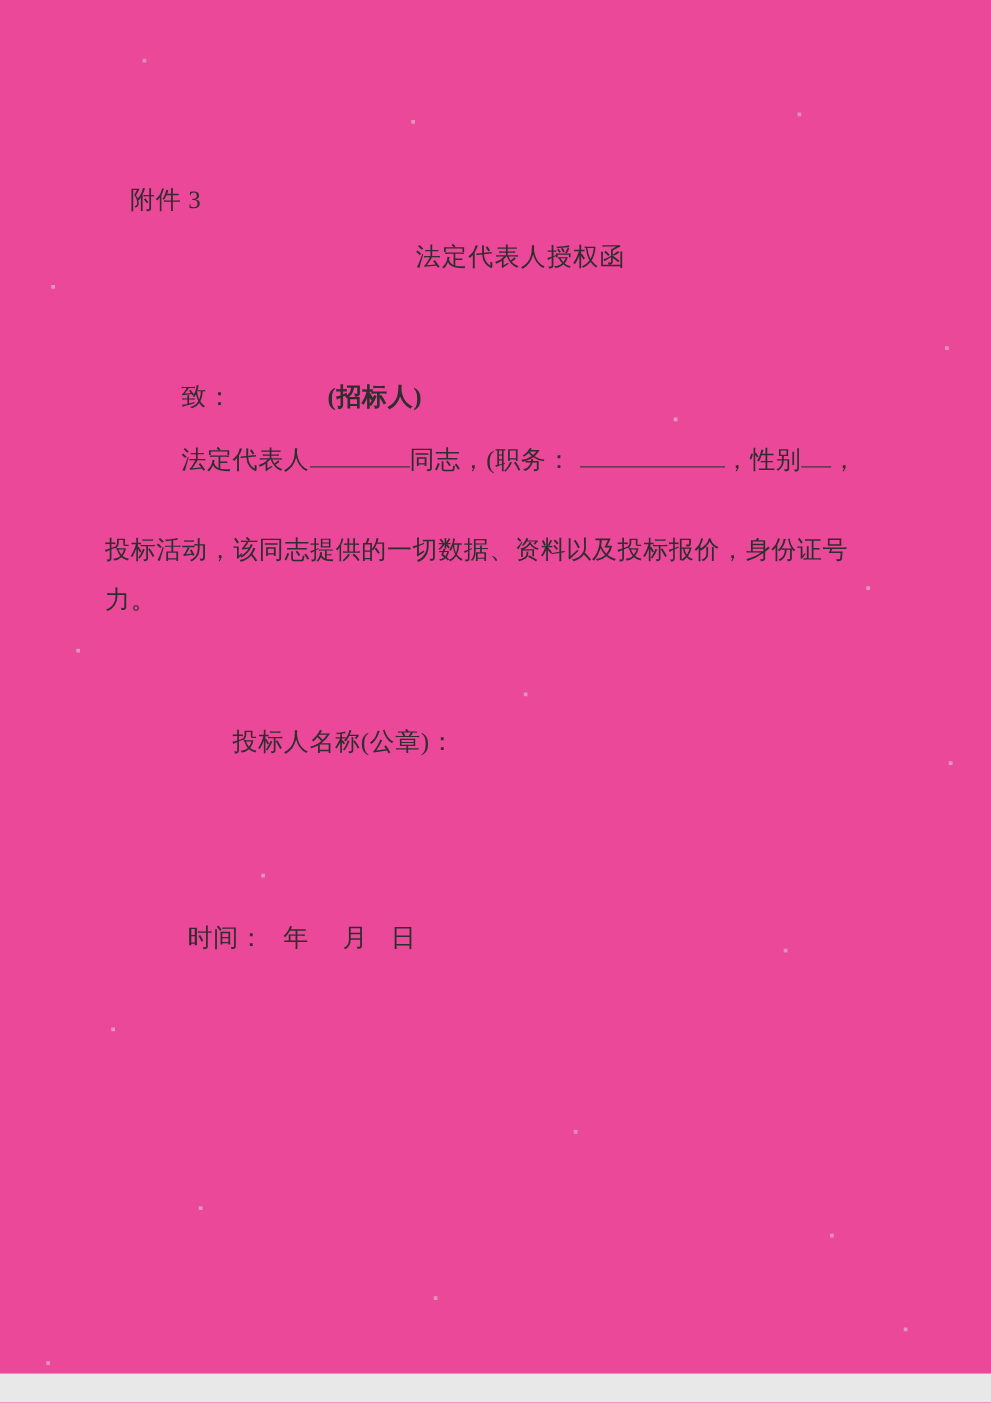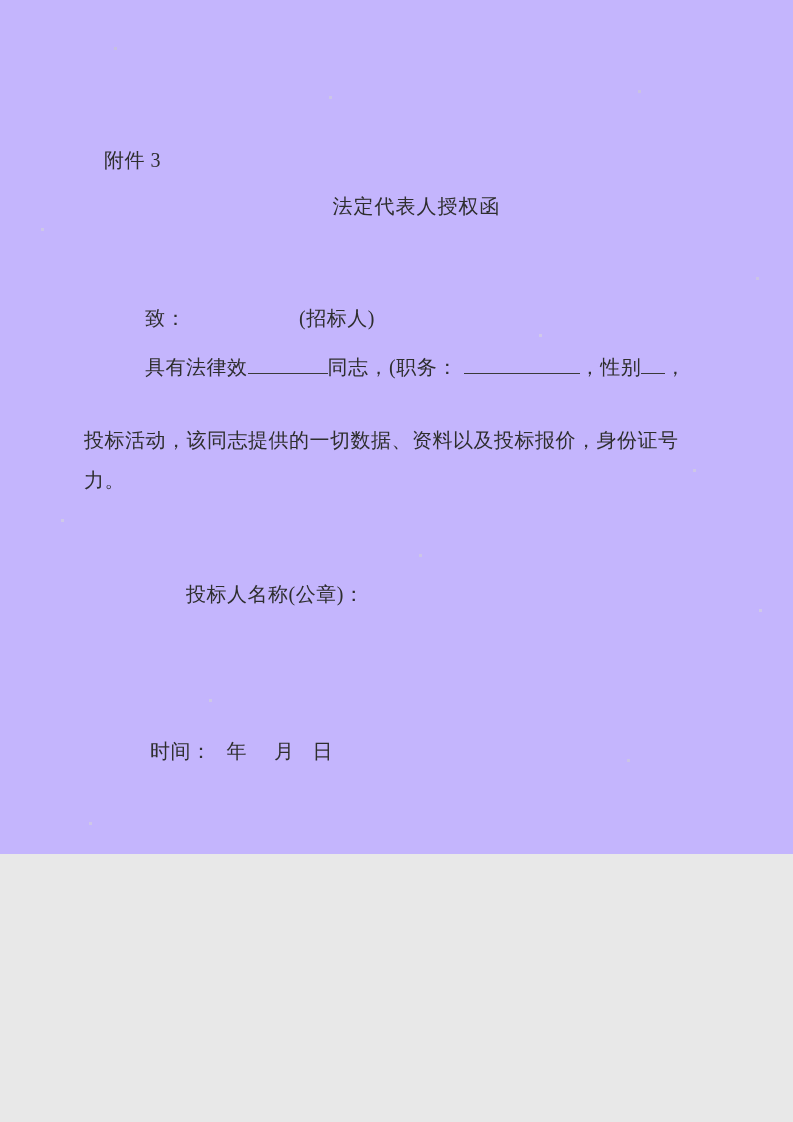--- a/index.html
+++ b/index.html
@@ -3,23 +3,23 @@
 <meta charset="utf-8">
 <style>
   html, body {
     margin: 0;
     padding: 0;
     background: #e8e8e8;
   }
   .page {
     position: relative;
     width: 793px;
-    height: 854px;
+    height: 1099px;
     margin: 0 auto;
-    background: #c4b5fd;
+    background: #ec4899;
     overflow: hidden;
     font-family: "Liberation Serif", "DejaVu Serif", serif;
     color: #2e2e2e;
     font-size: 20px;
     line-height: 1.2;
   }
   .line {
     position: absolute;
     white-space: nowrap;
     letter-spacing: 0.5px;
@@ -27,21 +27,21 @@
   .blank {
     display: inline-block;
     height: 22px;
     border-bottom: 1.6px solid #3a3a3a;
     vertical-align: baseline;
   }
   
   .attachment-label { top: 148px; left: 104px; }
   .doc-title        { top: 194px; left: 0; width: 100%; text-align: center; letter-spacing: 1px; margin-left: 20px; }
   .salutation       { top: 306px; left: 145px; }
-  .salutation .recipient { margin-left: 113px; }
+  .salutation .recipient { margin-left: 76px; font-weight: bold; }
   .body-l1          { top: 351px; left: 145px; }
   .body-l2          { top: 391px; left: 84px; }
   .body-l3          { top: 428px; left: 84px; }
   .body-l4          { top: 468px; left: 84px; }
   .blank-agent-name { width: 80px; }
   .blank-position   { width: 116px; margin-left: 6px; }
   .blank-gender     { width: 24px; }
   .blank-id-number  { width: 276px; }
   .spaced-tail      { margin-left: 12px; letter-spacing: 7px; }
   .bidder-line      { top: 582px; left: 150px; margin-left: 36px; }
@@ -89,21 +89,21 @@
 
   <div class="line attachment-label">附件 3</div>
 
   <div class="line doc-title">法定代表人授权函</div>
 
   <div class="line salutation">
     <span>致：</span><span class="recipient">(招标人)</span>
   </div>
 
   <div class="line body-l1">
-    <span>具有法律效</span><span class="blank blank-agent-name"></span><span>同志，(职务：</span><span class="blank blank-position"></span><span>，性别</span><span class="blank blank-gender"></span><span>，</span>
+    <span>法定代表人</span><span class="blank blank-agent-name"></span><span>同志，(职务：</span><span class="blank blank-position"></span><span>，性别</span><span class="blank blank-gender"></span><span>，</span>
   </div>
 
 
   <div class="line body-l3">投标活动，该同志提供的一切数据、资料以及投标报价，身份证号</div>
 
   <div class="line body-l4">力。</div>
 
   <div class="line bidder-line">投标人名称(公章)：</div>
 
 

